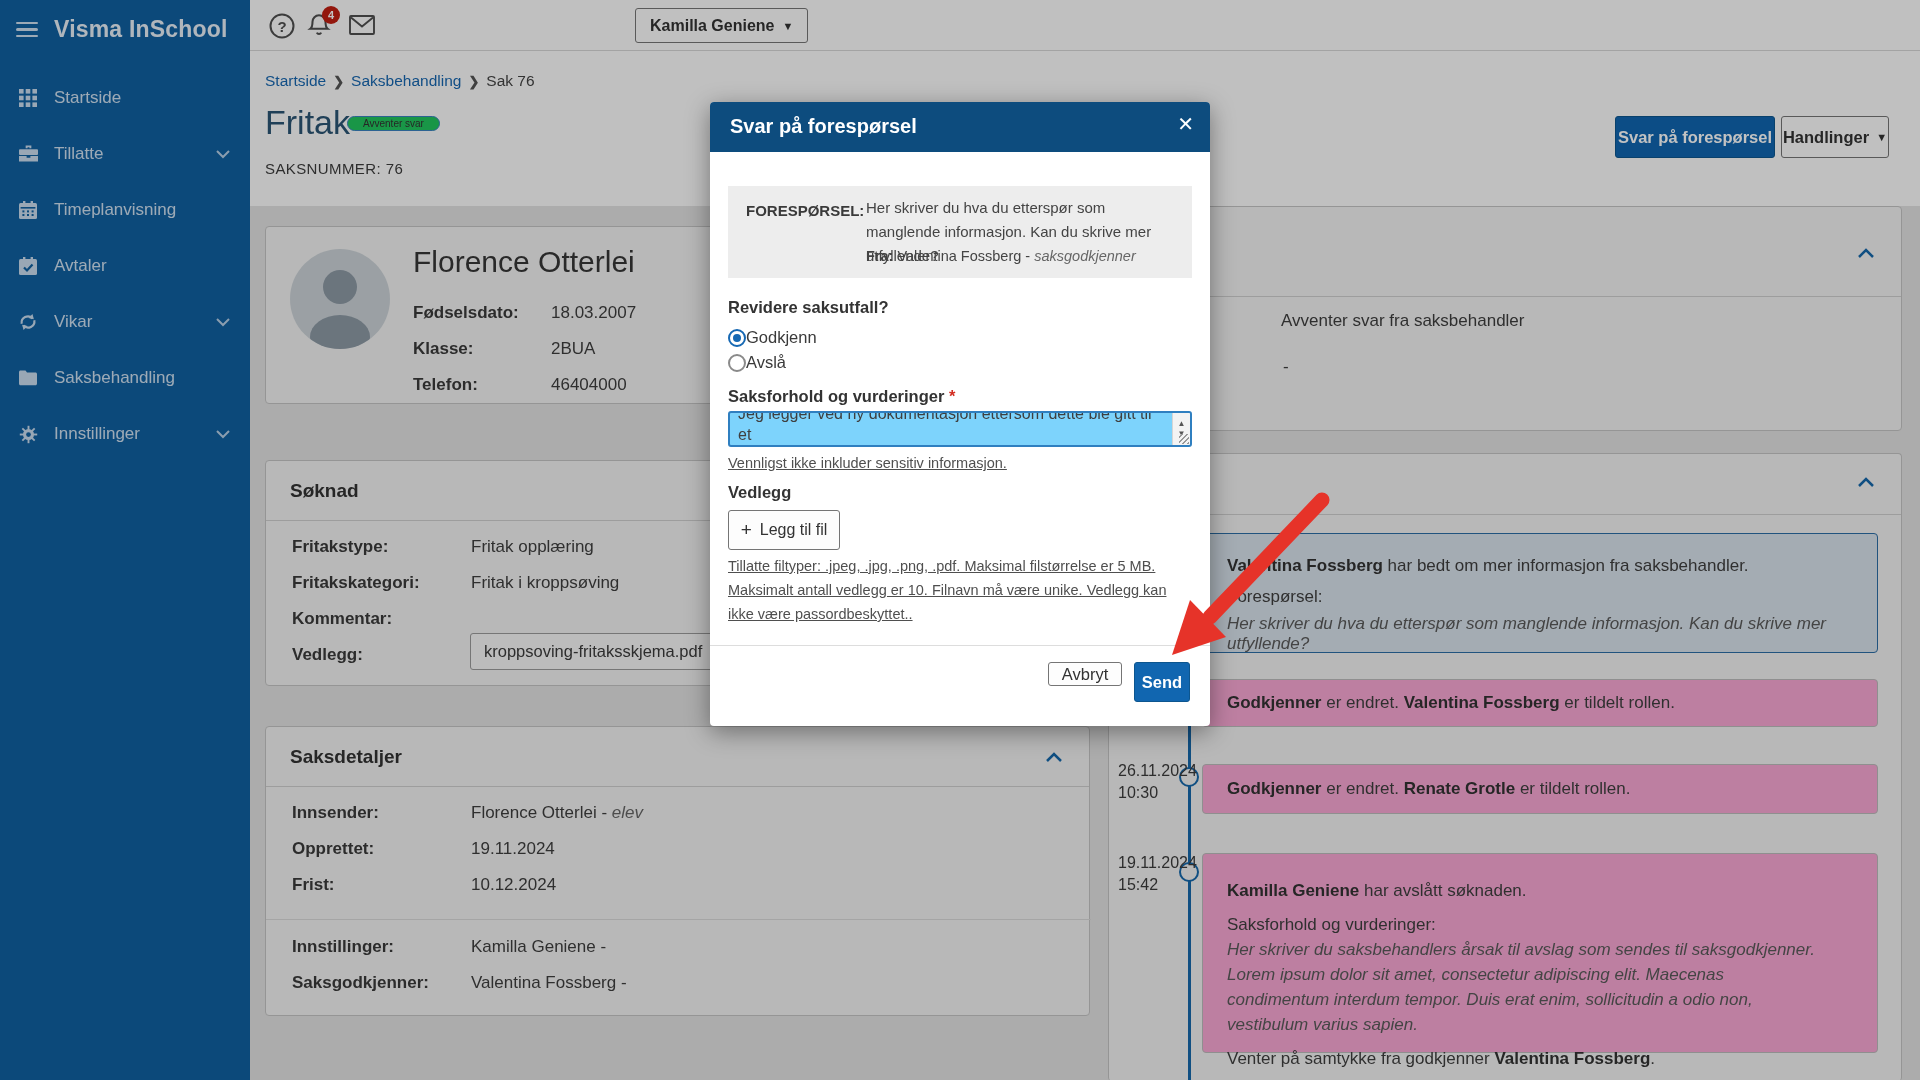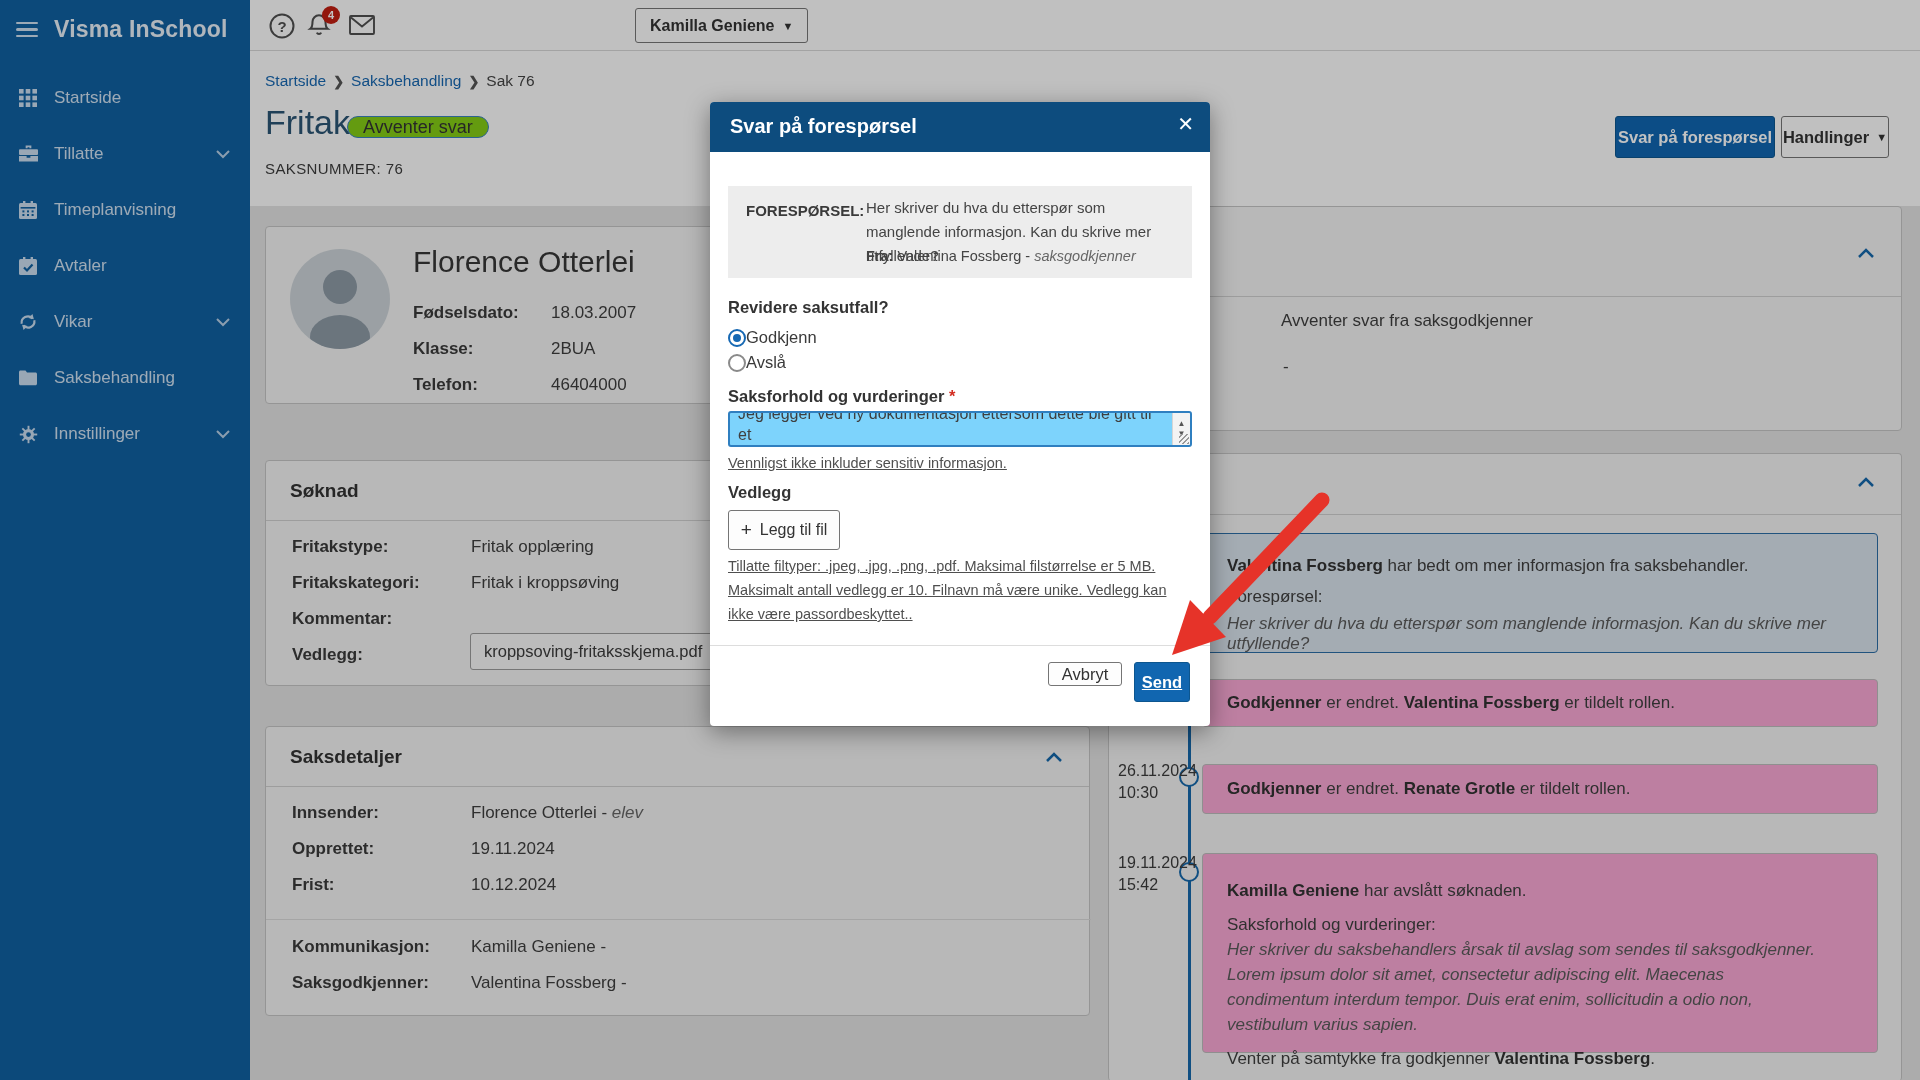--- a/index.html
+++ b/index.html
@@ -30,22 +30,22 @@
               border:1px solid #777; border-radius:3px; font-size:16px; font-weight:bold; color:#333;
               display:flex; align-items:center; gap:8px; cursor:pointer; }
   .caret-down { font-size:11px; color:#333; }
 
   
   .band { position:absolute; left:250px; top:51px; width:1670px; height:155px; background:#fdfdfd; }
   .breadcrumb { position:absolute; left:265px; top:72px; font-size:15.5px; color:#444; }
   .breadcrumb a { color:#1767b0; text-decoration:none; cursor:pointer; }
   .bc-sep { color:#555; margin:0 7px; font-weight:bold; font-size:13px; }
   .page-title { position:absolute; left:265px; top:103px; font-size:34px; color:#2b5574; }
-  .status-pill { position:absolute; left:347px; top:116px; height:22px; padding:0 15px; border:1px solid #3a82c0;
-                 border-radius:15px; background:#84cc16; font-size:18px; color:#333; display:flex; align-items:center; }
+  .status-pill { position:absolute; left:347px; top:116px; height:15px; padding:0 15px; border:1px solid #3a82c0;
+                 border-radius:15px; background:#22c55e; font-size:10px; color:#333; display:flex; align-items:center; }
   .btn { border-radius:3px; font-size:16.5px; display:flex; align-items:center; justify-content:center; cursor:pointer; }
   .btn-primary { background:#1166b0; color:#fff; font-weight:bold; border:1px solid #0d568f; }
   .btn-outline { background:#fdfdfd; color:#333; border:1px solid #757575; }
   #btn-reply { position:absolute; left:1615px; top:116px; width:160px; height:42px; }
   #btn-actions { position:absolute; left:1781px; top:116px; width:108px; height:42px; gap:7px; font-weight:bold; }
   .saksnummer { position:absolute; left:265px; top:160px; font-size:15px; letter-spacing:.4px; color:#3d3d3d; }
 
   
   .card { position:absolute; background:#f2f2f2; border:1px solid #c4c4c4; border-radius:4px; }
   .card-head { position:relative; height:60px; border-bottom:1px solid #cfcfcf; }
@@ -106,21 +106,21 @@
   .ta-spin { position:absolute; right:0; top:0; width:18px; height:32px; background:#f3f3f3; border-left:1px solid #d5d5d5;
              display:flex; flex-direction:column; align-items:center; justify-content:center; gap:2px; cursor:pointer; }
   .ta-spin span { font-size:8px; color:#555; line-height:1; }
   .ta-grip { position:absolute; right:1px; bottom:1px; width:10px; height:10px;
              background:repeating-linear-gradient(135deg, transparent 0 2px, #999 2px 3.5px); }
   .m-hint { position:absolute; left:18px; font-size:14.5px; color:#4f4f4f; line-height:24px;text-decoration:underline; }
   .add-file-btn { position:absolute; left:18px; top:408px; width:112px; height:40px; font-size:16px; gap:8px; }
   .plus { font-size:19px; line-height:1; margin-top:-2px; }
   .modal-foot-line { position:absolute; left:0; top:543px; width:500px; height:1px; background:#ddd; }
   #btn-cancel { position:absolute; left:338px; top:560px; width:74px; height:24px; }
-  #btn-send { position:absolute; left:424px; top:560px; width:56px; height:40px;text-decoration:underline; }
+  #btn-send { position:absolute; left:424px; top:560px; width:56px; height:40px; }
 
   .arrow-layer { position:absolute; inset:0; z-index:60; pointer-events:none; }
   svg text { font-family:"Liberation Sans", sans-serif; }
 </style>
 </head>
 <body>
 
 <div id="page">
 
   <div class="sidebar">
@@ -316,33 +316,33 @@
           <polyline points="2,10 9,3 16,10" fill="none" stroke="#1668ab" stroke-width="2.5"></polyline>
         </svg>
     </div>
     <div class="lbl" style="left:26px;top:76px;">Innsender:</div>
     <div class="val" style="left:205px;top:76px;"><span>Florence Otterlei - </span><span class="ital">elev</span></div>
     <div class="lbl" style="left:26px;top:112px;">Opprettet:</div>
     <div class="val" style="left:205px;top:112px;">19.11.2024</div>
     <div class="lbl" style="left:26px;top:148px;">Frist:</div>
     <div class="val" style="left:205px;top:148px;">10.12.2024</div>
     <div style="position:absolute;left:0;top:192px;width:825px;height:1px;background:#d9d9d9;"></div>
-    <div class="lbl" style="left:26px;top:210px;">Kommunikasjon:</div>
+    <div class="lbl" style="left:26px;top:210px;">Innstillinger:</div>
     <div class="val" style="left:205px;top:210px;">Kamilla Geniene -</div>
     <div class="lbl" style="left:26px;top:246px;">Saksgodkjenner:</div>
     <div class="val" style="left:205px;top:246px;">Valentina Fossberg -</div>
   </div>
 
   <div id="status-card" class="card">
     <div class="card-head">
       <svg class="chev-up" style="right:26px;top:40px;" viewBox="0 0 18 13">
           <polyline points="2,10 9,3 16,10" fill="none" stroke="#1668ab" stroke-width="2.5"></polyline>
         </svg>
     </div>
-    <div class="val" style="left:172px;top:104px;">Avventer svar fra saksgodkjenner</div>
+    <div class="val" style="left:172px;top:104px;">Avventer svar fra saksbehandler</div>
     <div class="val" style="left:174px;top:150px;">-</div>
   </div>
 
   <div id="history-card" class="card">
     <div class="card-head">
       <svg class="chev-up" style="right:26px;top:22px;" viewBox="0 0 18 13">
           <polyline points="2,10 9,3 16,10" fill="none" stroke="#1668ab" stroke-width="2.5"></polyline>
         </svg>
     </div>
   </div>

